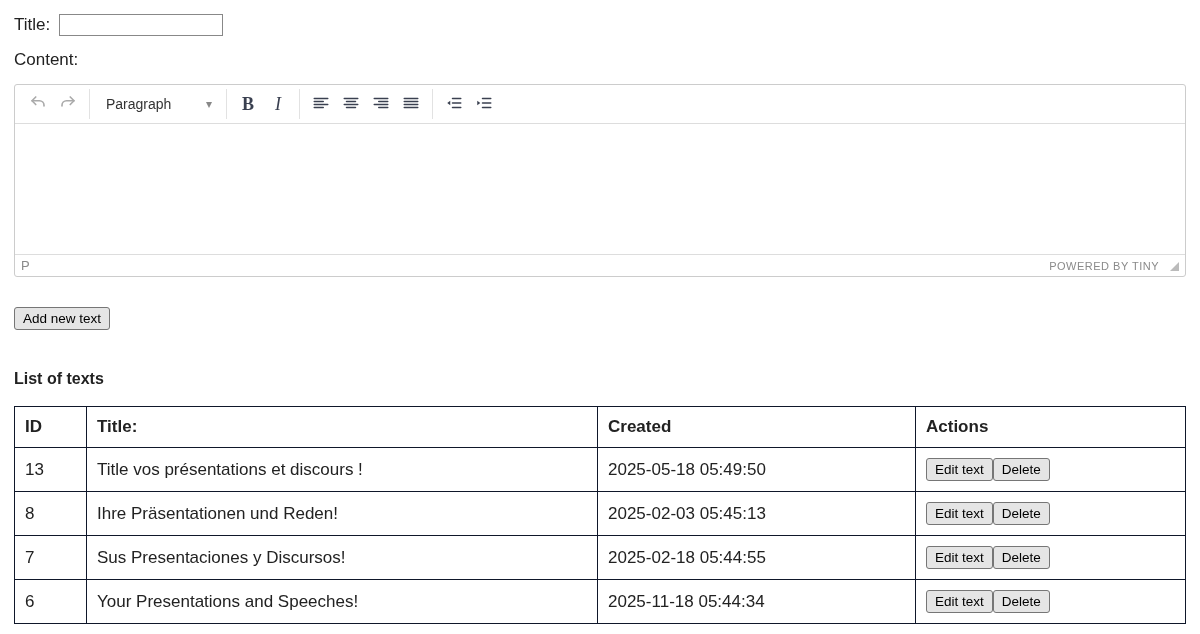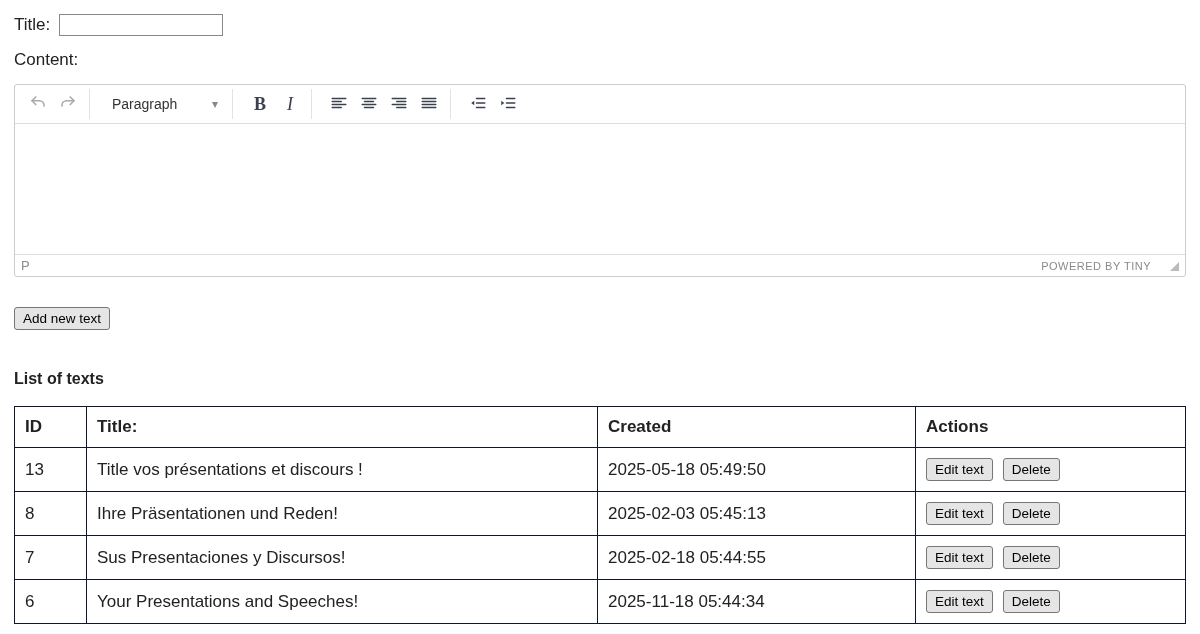--- a/index.html
+++ b/index.html
@@ -29,21 +29,21 @@
     .editor-wrap {
       border: 1px solid #ccc;
       border-radius: 3px;
       background: #fff;
     }
     .editor-toolbar {
       display: flex;
       align-items: flex-start;
       border-bottom: 1px solid #ddd;
       padding: 4px 2px;
-      gap: 6px;
+      gap: 0;
     }
     .tb-group {
       display: flex;
       align-items: center;
       padding: 0 6px;
       border-right: 1px solid #e2e2e2;
     }
     .tb-group:last-child {
       border-right: none;
     }
@@ -108,21 +108,21 @@
       height: 22px;
     }
     .editor-status .path {
       font-size: 13px;
     }
     .editor-status .powered {
       letter-spacing: 0.5px;
       font-size: 11px;
       display: flex;
       align-items: center;
-      gap: 18px;
+      gap: 10px;
     }
     .resize-grip {
       display: inline-block;
       width: 10px;
       height: 10px;
       position: relative;
     }
     .resize-grip::before {
       content: "";
       position: absolute;
@@ -164,21 +164,21 @@
       vertical-align: middle;
     }
     table.text-table th {
       font-weight: 700;
     }
     .col-id { width: 72px; }
     .col-title { }
     .col-created { width: 318px; }
     .col-actions { width: 270px; }
     .actions-cell .std-btn {
-      margin-right: 10px;
+      margin-right: 0;
     }
   </style>
 </head>
 <body>
 
 
 
 <div class="form-row">
   <label>Title:</label>
   <input type="text" class="title-input" value="" style="">

